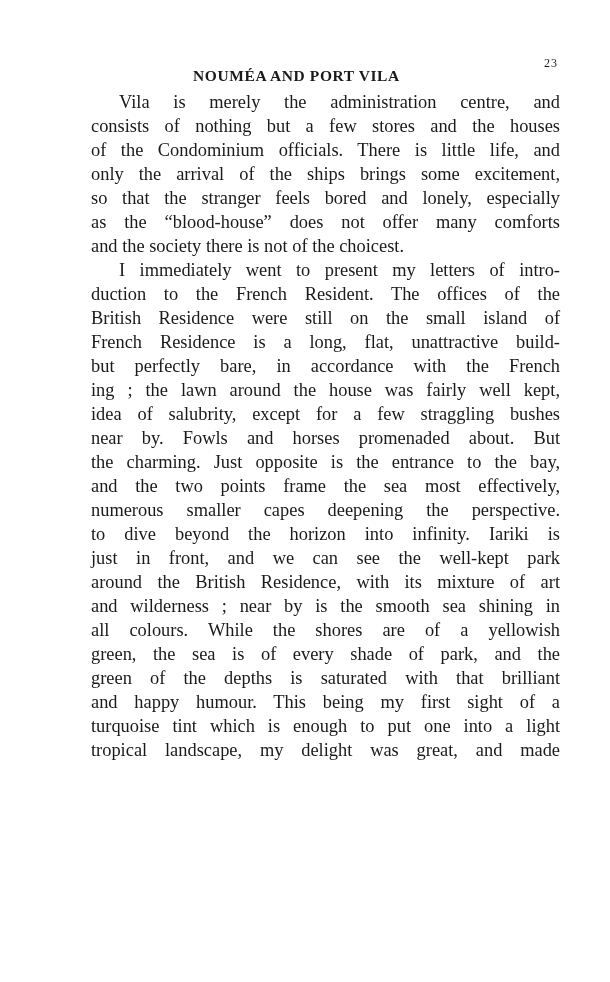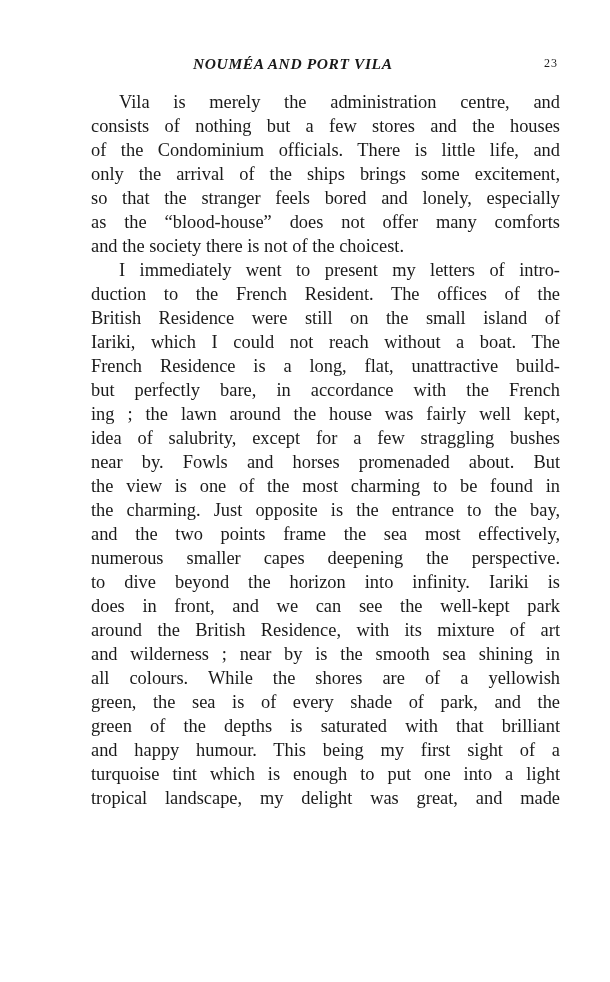--- a/index.html
+++ b/index.html
@@ -24,26 +24,25 @@
     .running-head {
       position: absolute;
       top: 55px;
       left: 91px;
       width: 469px;
       height: 22px;
     }
     .running-title {
       position: absolute;
       left: 102px;
-      top: 0;
+      top: 12px;
       font-size: 15.5px;
       font-weight: bold;
       letter-spacing: 0.6px;
       white-space: nowrap;
-      font-style: italic;
     }
     .page-number {
       position: absolute;
       right: 2px;
       top: 1px;
       font-size: 12px;
       letter-spacing: 1px;
       text-align: right;
     }
     .body-text {
@@ -84,32 +83,30 @@
     <span class="line">consists of nothing but a few stores and the houses</span>
     <span class="line">of the Condominium officials.   There is little life, and</span>
     <span class="line">only the arrival of the ships brings some excitement,</span>
     <span class="line">so that the stranger feels bored and lonely, especially</span>
     <span class="line">as the “blood-house” does not offer many comforts</span>
     <span class="line last">and the society there is not of the choicest.</span>
 
     <span class="line indent">I immediately went to present my letters of intro-</span>
     <span class="line">duction to the French Resident.   The offices of the</span>
     <span class="line">British Residence were still on the small island of</span>
-    <span class="line">Iariki, which I could not reach without a boat.   The</span>
     <span class="line">French Residence is a long, flat, unattractive build-</span>
     <span class="line">but perfectly bare, in accordance with the French</span>
     <span class="line">ing ; the lawn around the house was fairly well kept,</span>
     <span class="line">idea of salubrity, except for a few straggling bushes</span>
     <span class="line">near by.   Fowls and horses promenaded about.   But</span>
-    <span class="line">the view is one of the most charming to be found in</span>
     <span class="line">the charming.   Just opposite is the entrance to the bay,</span>
     <span class="line">and the two points frame the sea most effectively,</span>
     <span class="line">numerous smaller capes deepening the perspective.</span>
     <span class="line">to dive beyond the horizon into infinity.   Iariki is</span>
-    <span class="line">does in front, and we can see the well-kept park</span>
+    <span class="line">just in front, and we can see the well-kept park</span>
     <span class="line">around the British Residence, with its mixture of art</span>
     <span class="line">and wilderness ; near by is the smooth sea shining in</span>
     <span class="line">all colours.   While the shores are of a yellowish</span>
     <span class="line">green, the sea is of every shade of park, and the</span>
     <span class="line">green of the depths is saturated with that brilliant</span>
     <span class="line">and happy humour.   This being my first sight of a</span>
     <span class="line">turquoise tint which is enough to put one into a light</span>
     <span class="line">tropical landscape, my delight was great, and made</span>
   </div>
 </div>

